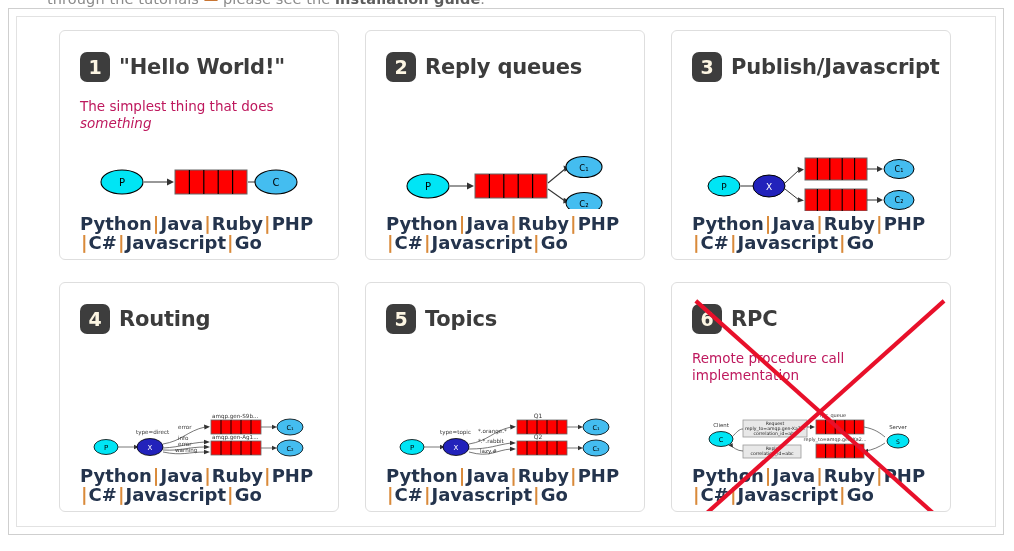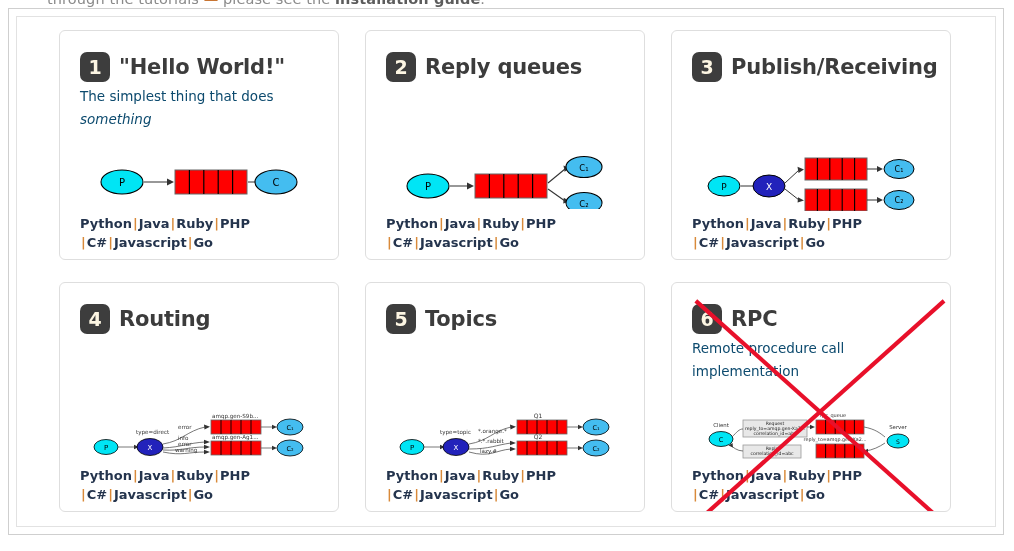--- a/index.html
+++ b/index.html
@@ -87,43 +87,44 @@
   }
   .card-title {
     font-size: 21px;
     font-weight: bold;
     color: #3c3c3c;
     letter-spacing: -.2px;
     white-space: nowrap;
   }
 
   .card-desc {
+    margin-top: 13px;
     font-size: 13.5px;
-    line-height: 23px;
-    color: #0c4a6e;
+    line-height: 17px;
+    color: #be185d;
     max-width: 215px;
   }
   .card-desc .it { font-style: italic; }
 
   .diagram {
     position: absolute;
     left: 0; right: 0;
     top: 122px;
     height: 58px;
     display: flex;
     align-items: center;
     justify-content: center;
   }
   .diagram svg { display: block; }
 
   .langs {
     position: absolute;
     left: 20px; right: 16px;
     top: 183px;
-    font-size: 13px;
+    font-size: 18px;
     font-weight: bold;
     color: #24344d;
     line-height: 19px;
   }
   .langs .sep { color: #d98a3a; font-weight: bold; padding: 0 1px; }
 
   
   .x-overlay {
     position: absolute;
     left: 0; top: 0;
@@ -207,21 +208,21 @@
           </div>
           <div class="langs">
             <span>Python</span><span class="sep">|</span><span>Java</span><span class="sep">|</span><span>Ruby</span><span class="sep">|</span><span>PHP</span>
             <span class="sep">|</span><span>C#</span><span class="sep">|</span><span>Javascript</span><span class="sep">|</span><span>Go</span>
           </div>
         </div>
 
         <div class="card">
           <div class="card-head">
             <div class="badge">3</div>
-            <div class="card-title">Publish/Receiving</div>
+            <div class="card-title">Publish/Javascript</div>
           </div>
           <div class="diagram">
             <svg width="208" height="58" viewBox="0 0 208 58">
               <ellipse cx="17" cy="33" rx="16" ry="10" fill="#00e5f5" stroke="#000" stroke-width="1"></ellipse>
               <text x="17" y="36.5" font-size="9" text-anchor="middle" fill="#000" font-family="DejaVu Sans, sans-serif">P</text>
               <line x1="34" y1="33" x2="46" y2="33" stroke="#333" stroke-width="1"></line>
               <ellipse cx="62" cy="33" rx="16" ry="11" fill="#2222bb" stroke="#000" stroke-width="1"></ellipse>
               <text x="62" y="36.5" font-size="9" text-anchor="middle" fill="#fff" font-family="DejaVu Sans, sans-serif">X</text>
               <line x1="78" y1="30" x2="92" y2="17" stroke="#333" stroke-width="1"></line>
               <polygon points="90.5,13.8 97,16.5 91.5,20" fill="#333"></polygon>

